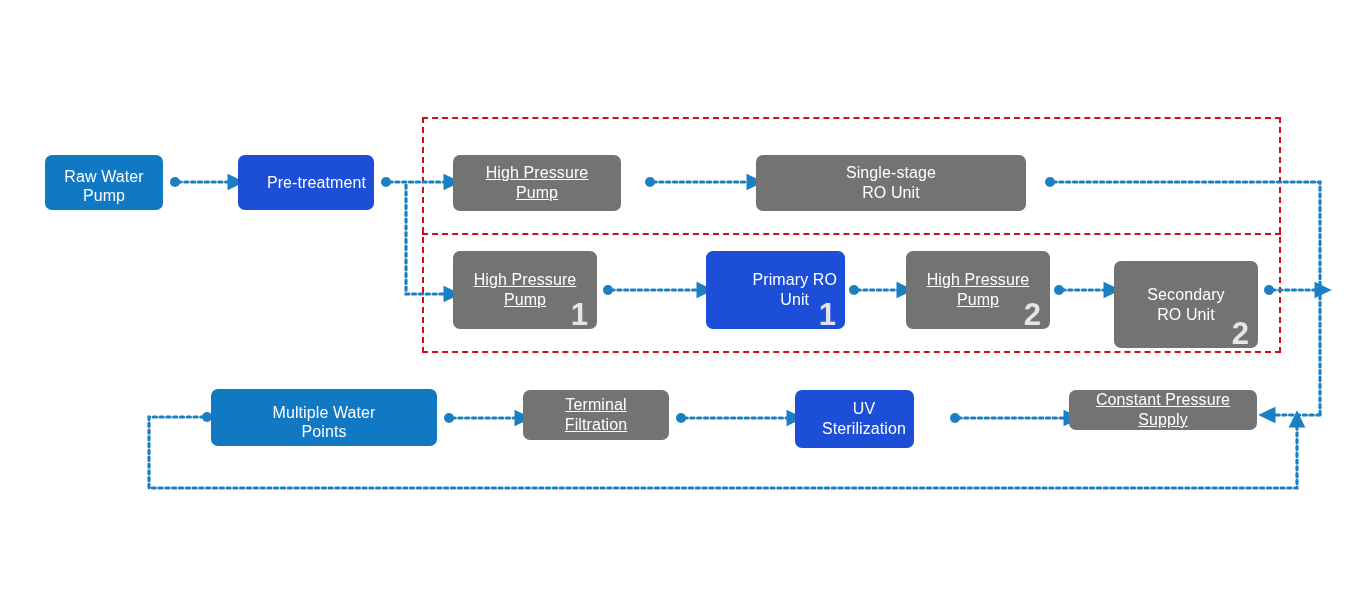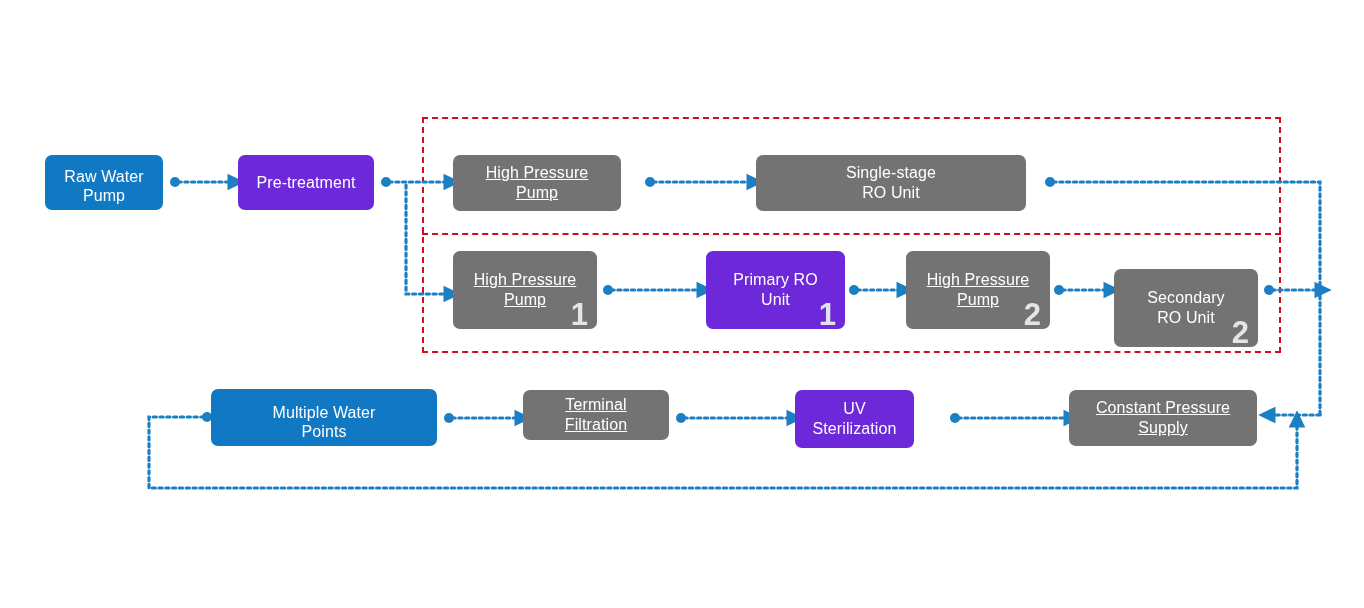--- a/index.html
+++ b/index.html
@@ -42,21 +42,21 @@
     font-weight: bold;
     color: #e9ecef;
     line-height: 1;
     z-index: 1;
     opacity: .95;
   }
   
   .c-medblue  { background: #1178c4; align-items: flex-end; }
   .c-darkblue { background: #737373; }
   .c-ltblue   { background: #737373; text-decoration: underline; }
-  .c-purple   { background: #6d28d9; }
+  .c-purple   { background: #1d4ed8; justify-content: flex-end; }
 
   
   .region {
     position: absolute;
     box-sizing: border-box;
     border: 2px dashed #d30b1e;
     background: transparent;
   }
   .region-div {
     position: absolute;
@@ -187,26 +187,26 @@
   <div class="node c-purple" style="left:706px; top:251px; width:139px; height:78px;">
     <span class="lbl"><span>Primary RO</span><br><span>Unit</span></span>
     <span class="badge">1</span>
   </div>
 
   <div class="node c-ltblue" style="left:906px; top:251px; width:144px; height:78px;">
     <span class="lbl"><span>High Pressure</span><br><span>Pump</span></span>
     <span class="badge">2</span>
   </div>
 
-  <div class="node c-darkblue" style="left:1114px; top:269px; width:144px; height:78px;">
+  <div class="node c-darkblue" style="left:1114px; top:261px; width:144px; height:87px;">
     <span class="lbl"><span>Secondary</span><br><span>RO Unit</span></span>
     <span class="badge">2</span>
   </div>
 
-  <div class="node c-ltblue" style="left:1069px; top:390px; width:188px; height:56px;">
+  <div class="node c-ltblue" style="left:1069px; top:390px; width:188px; height:40px;">
     <span class="lbl"><span>Constant Pressure</span><br><span>Supply</span></span>
   </div>
 
   <div class="node c-purple" style="left:795px; top:390px; width:119px; height:58px;">
     <span class="lbl"><span>UV</span><br><span>Sterilization</span></span>
   </div>
 
   <div class="node c-ltblue" style="left:523px; top:390px; width:146px; height:50px;">
     <span class="lbl"><span>Terminal</span><br><span>Filtration</span></span>
   </div>

